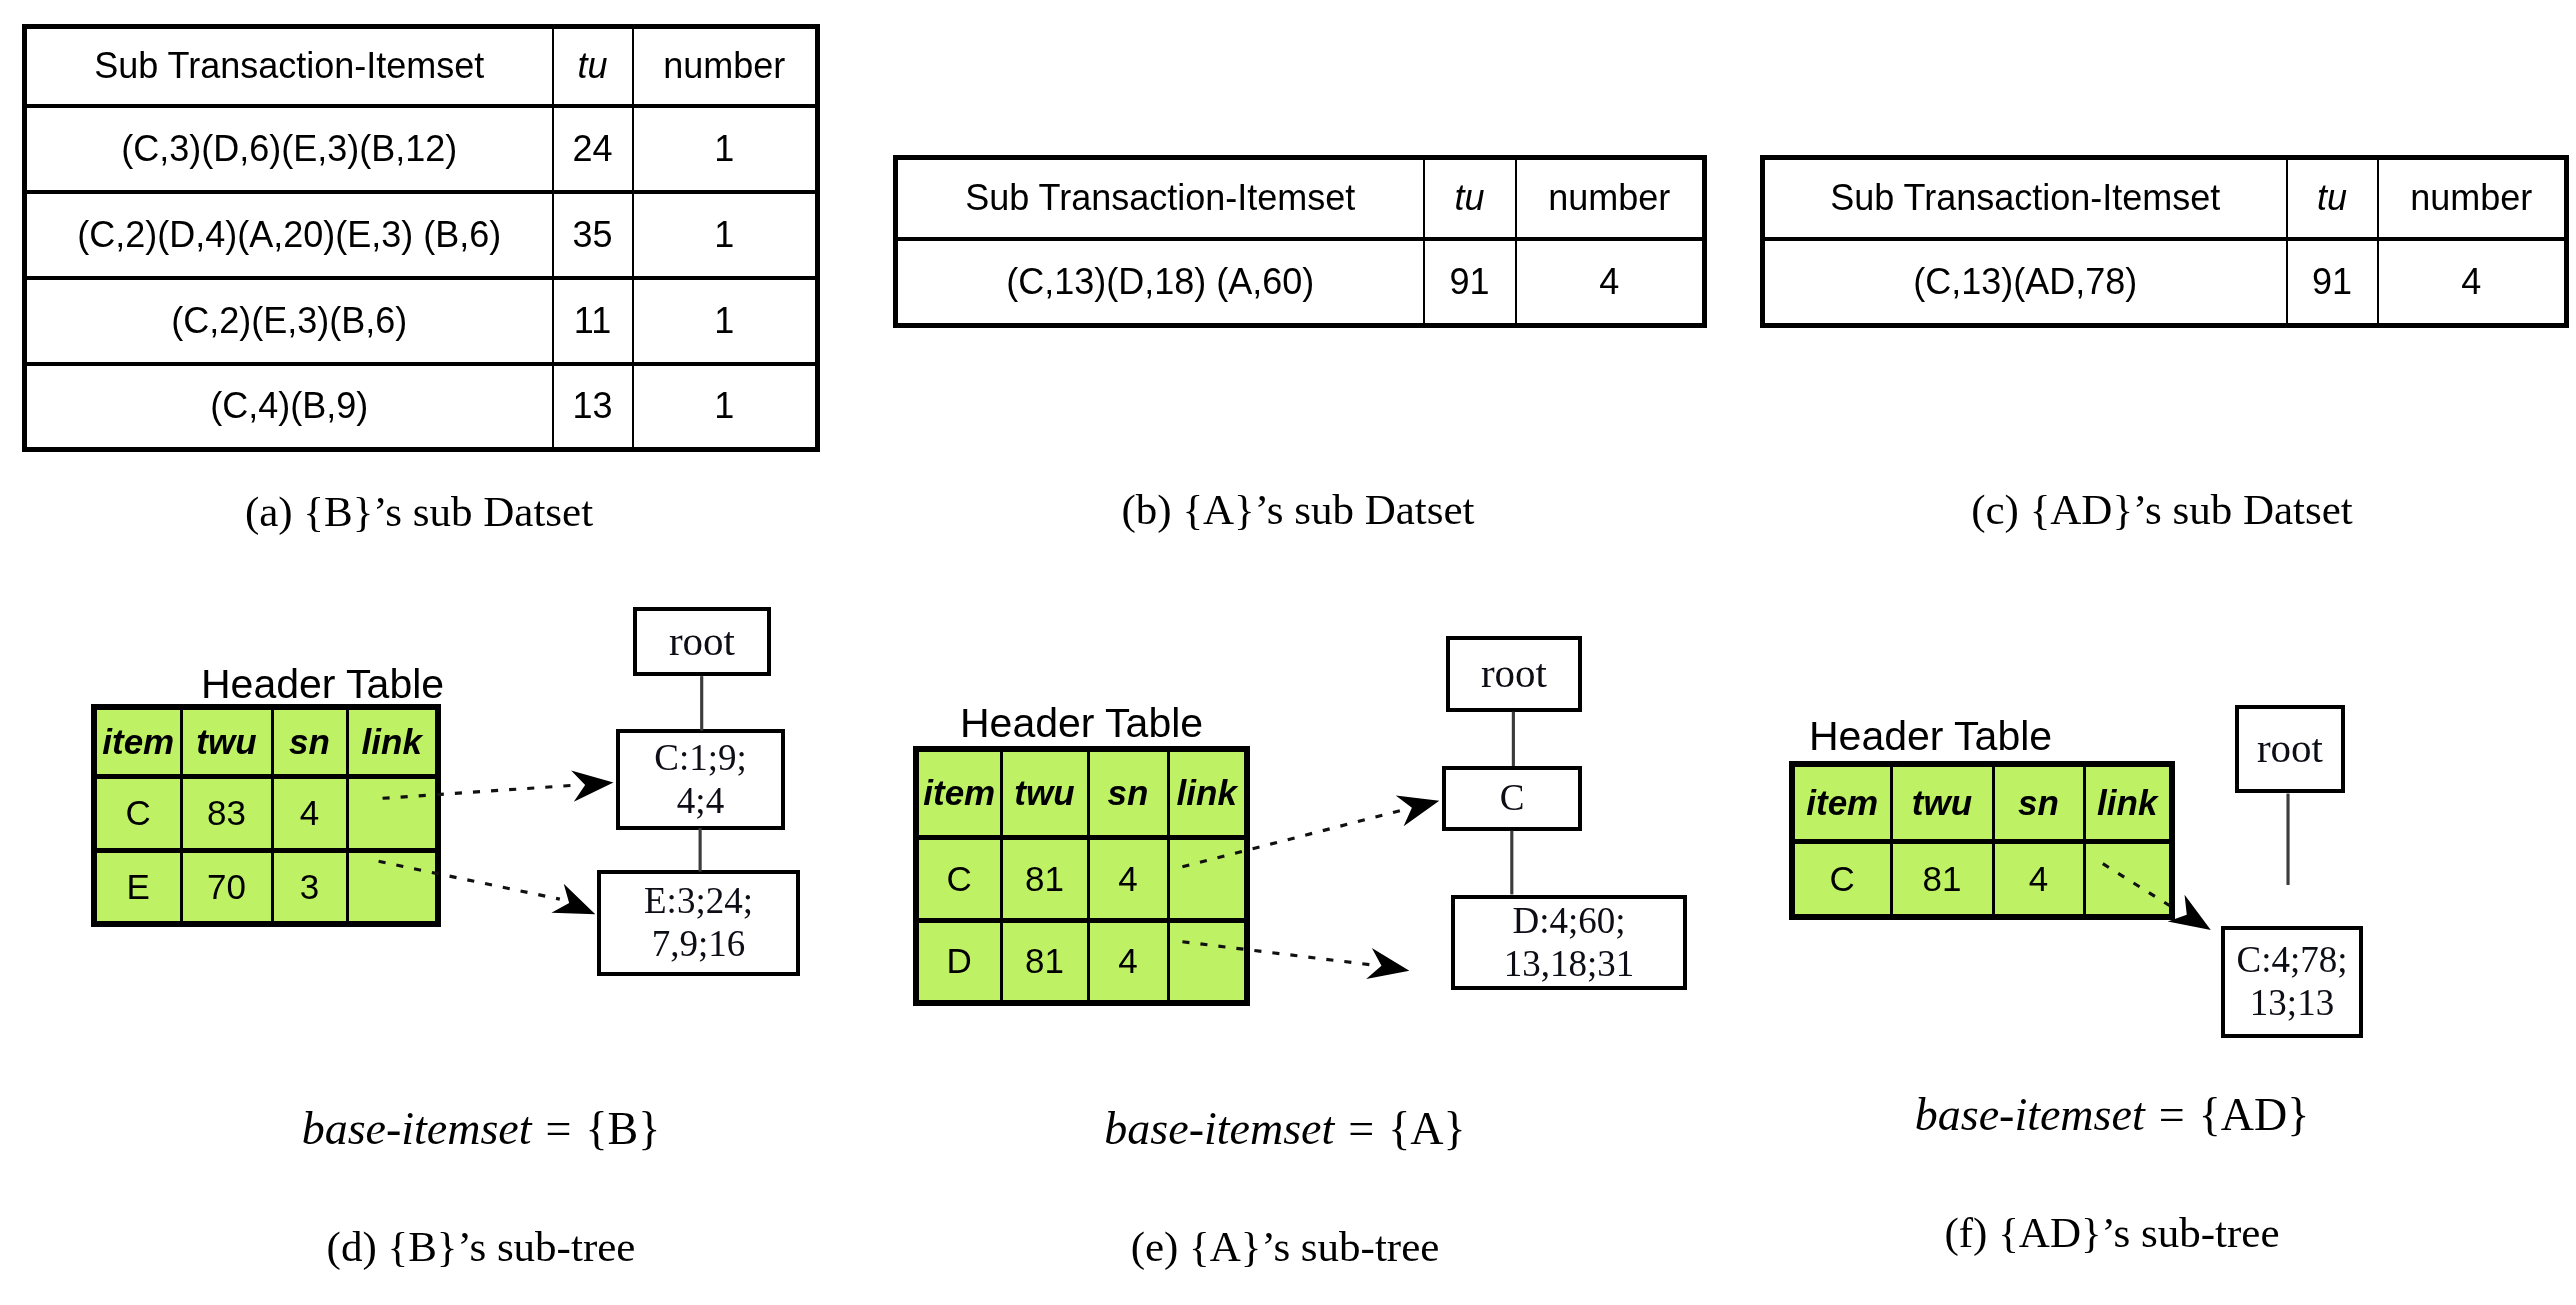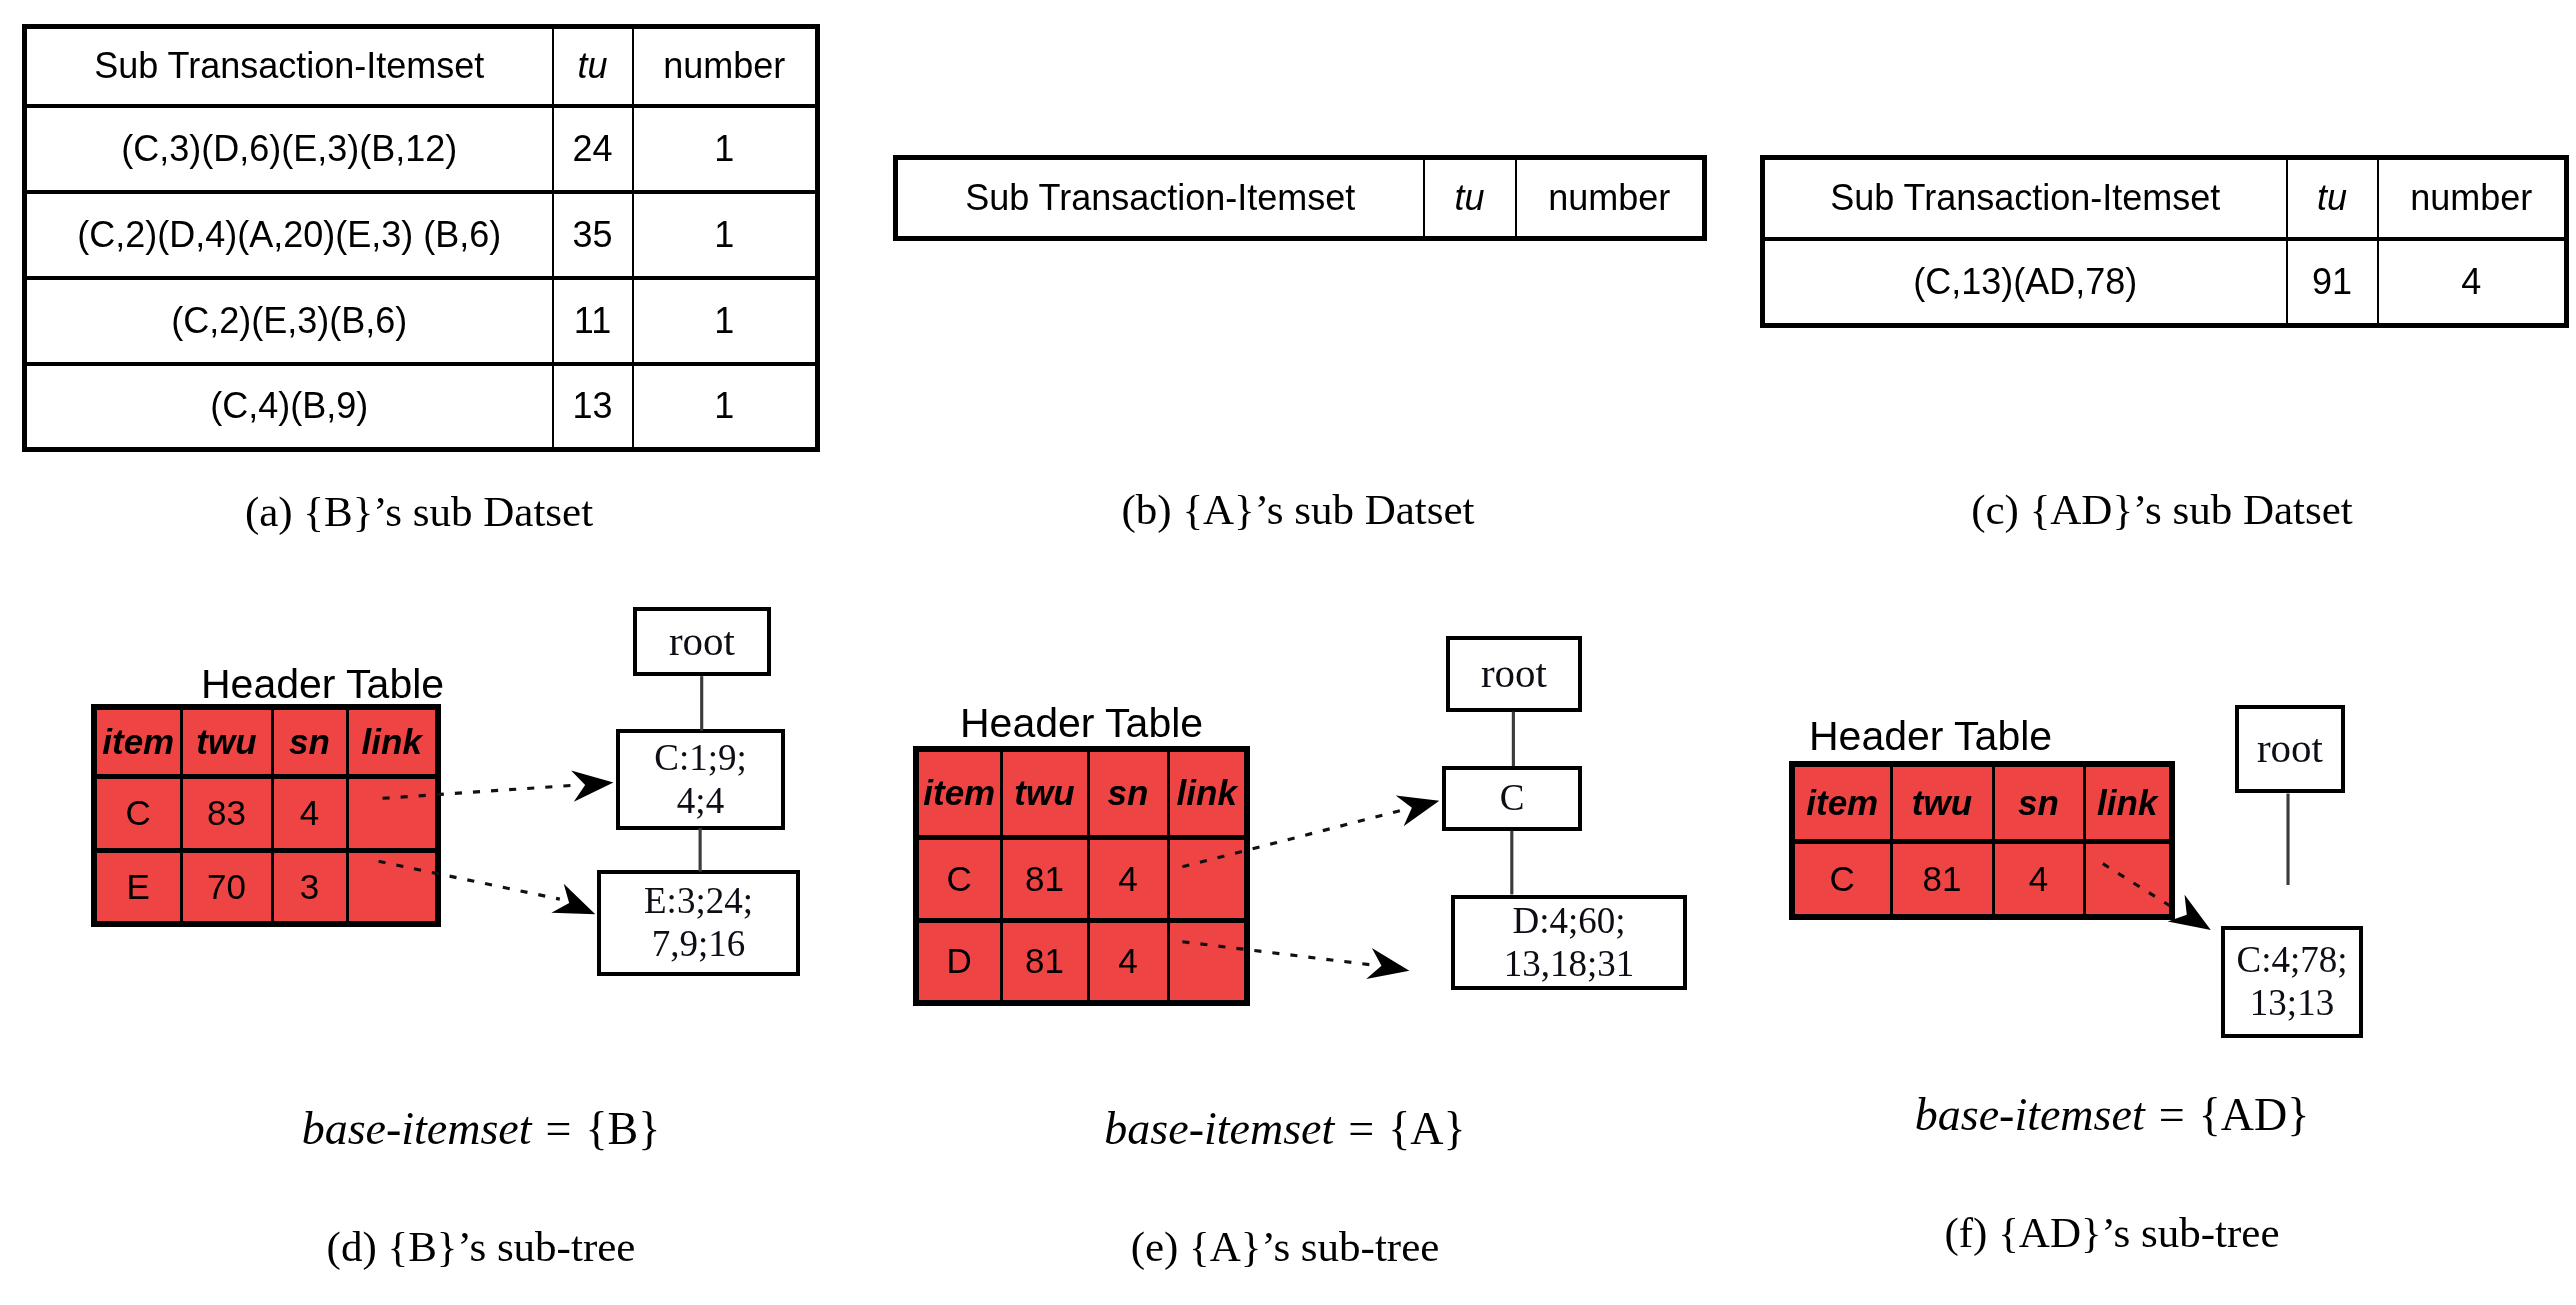--- a/index.html
+++ b/index.html
@@ -14,21 +14,21 @@
   table.ds th, table.ds td {
     border:2.4px solid #000; border-top-width:4.7px; border-bottom-width:4.7px;
     text-align:center; vertical-align:middle;
     font-size:36px; font-weight:normal; padding:0 4.7px;
     overflow:hidden; white-space:nowrap;
   }
   table.ds { border:5.5px solid #000; }
   .italic { font-style:italic; }
 
   
-  table.ht { border-collapse:collapse; background:#ef4444; table-layout:fixed; }
+  table.ht { border-collapse:collapse; background:#bef264; table-layout:fixed; }
   table.ht th, table.ht td {
     border:3.2px solid #000; border-top-width:5.5px; border-bottom-width:5.5px;
     text-align:center; vertical-align:middle;
     font-size:35px; padding:0 3.2px; white-space:nowrap;
   }
   table.ht { border:6.3px solid #000; }
   table.ht th { font-style:italic; font-weight:bold; }
   table.ht td { font-weight:normal; }
 
   .ht-title {
@@ -107,20 +107,25 @@
         <col style="width:528px">
         <col style="width:92px">
         <col style="width:189px">
       </colgroup>
     <tbody>
         <tr style="height:81px">
       <th>Sub Transaction-Itemset</th>
       <th class="italic">tu</th>
       <th>number</th>
     </tr>
+    <tr style="height:87px">
+      <td>(C,13)(D,18) (A,60)</td>
+      <td>91</td>
+      <td>4</td>
+    </tr>
   </tbody>
     </table>
   <div class="caption abs" style="left:893px; top:485px; width:810px;">(b) {A}’s sub Datset</div>
 
   <table class="ds abs" style="left:1760px; top:155px; width:804px;">
     <colgroup>
         <col style="width:524px">
         <col style="width:91px">
         <col style="width:189px">
       </colgroup>

